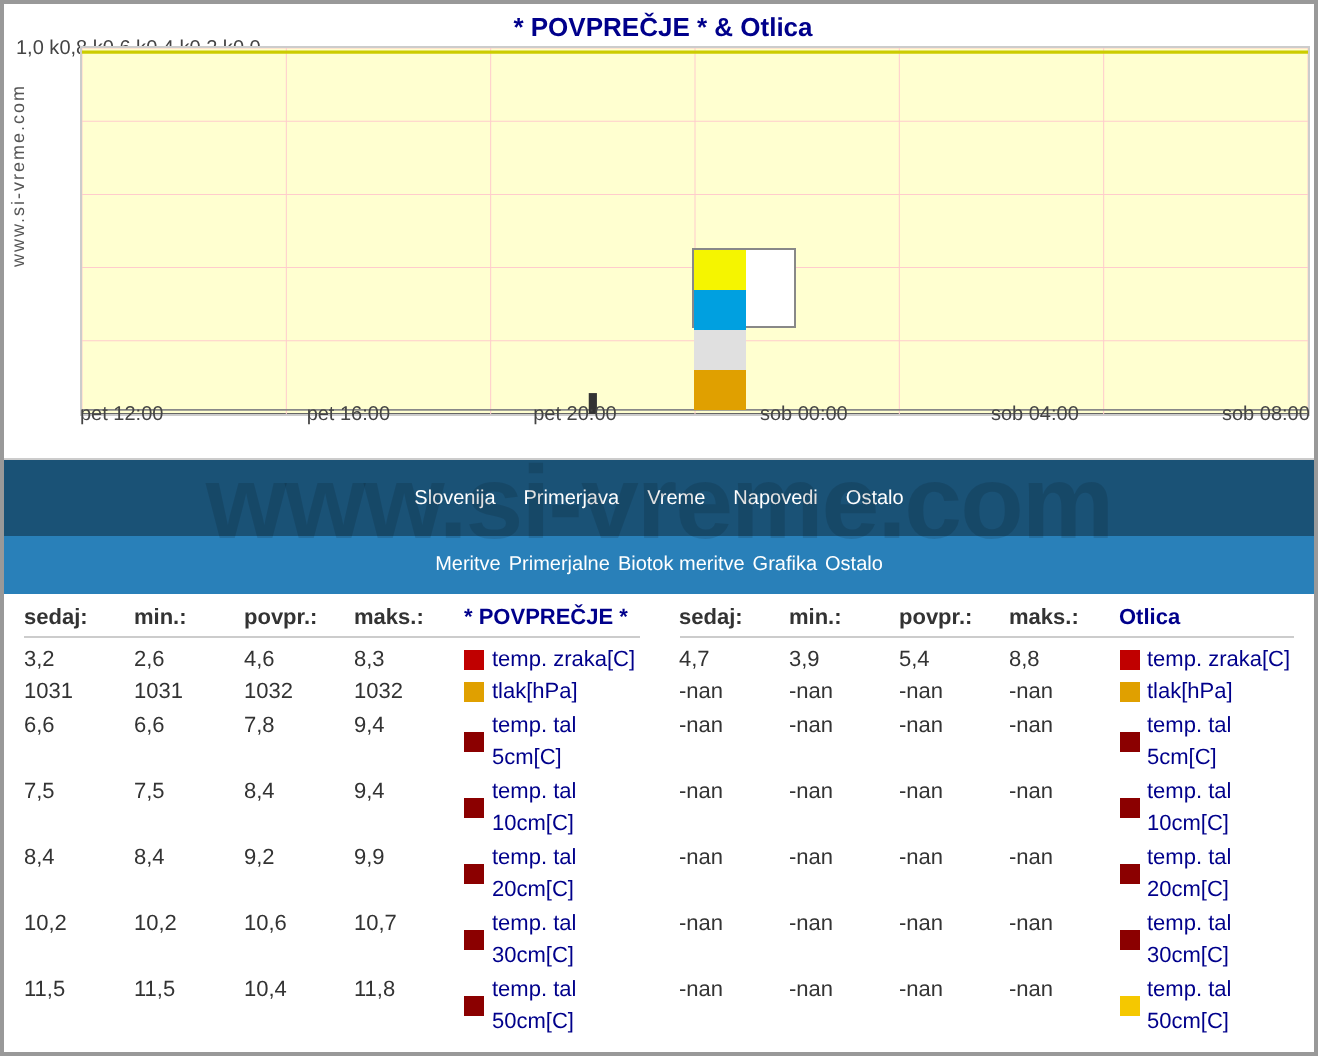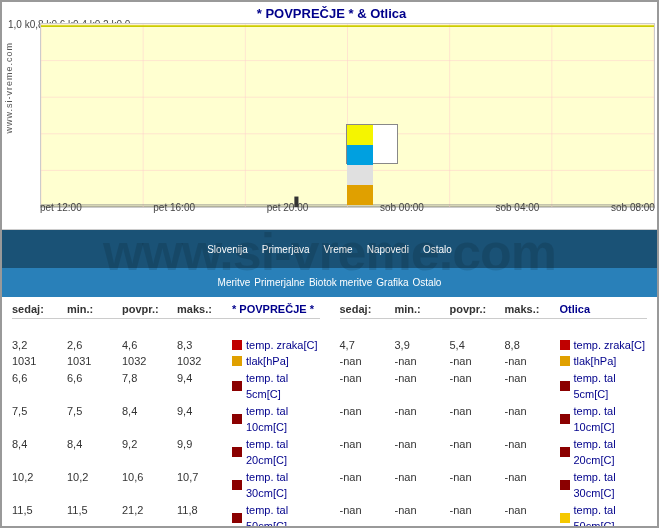--- a/index.html
+++ b/index.html
@@ -140,21 +140,21 @@
       display: grid;
       grid-template-columns: 55px 55px 55px 55px 1fr;
       font-size: 11px;
       line-height: 1.5;
     }
 
     .data-row.header {
       color: #00008b;
       font-weight: bold;
       border-bottom: 1px solid #ccc;
-      margin-bottom: 18px;
+      margin-bottom: 3px;
     }
 
     .data-cell {
       color: #333;
     }
 
     .data-cell.label-cell {
       color: #00008b;
       display: flex;
       align-items: center;
@@ -343,21 +343,21 @@
     <span class="data-cell">10,6</span>
     <span class="data-cell">10,7</span>
     <span class="data-cell label-cell">
       <span class="color-box" style="background:#8b0000"></span>
       temp. tal 30cm[C]
     </span>
   </div>
           <div class="data-row">
     <span class="data-cell">11,5</span>
     <span class="data-cell">11,5</span>
-    <span class="data-cell">21,2</span>
+    <span class="data-cell">10,4</span>
     <span class="data-cell">11,8</span>
     <span class="data-cell label-cell">
       <span class="color-box" style="background:#8b0000"></span>
       temp. tal 50cm[C]
     </span>
   </div>
         </div>
     </div>
 
     <div class="data-table">

